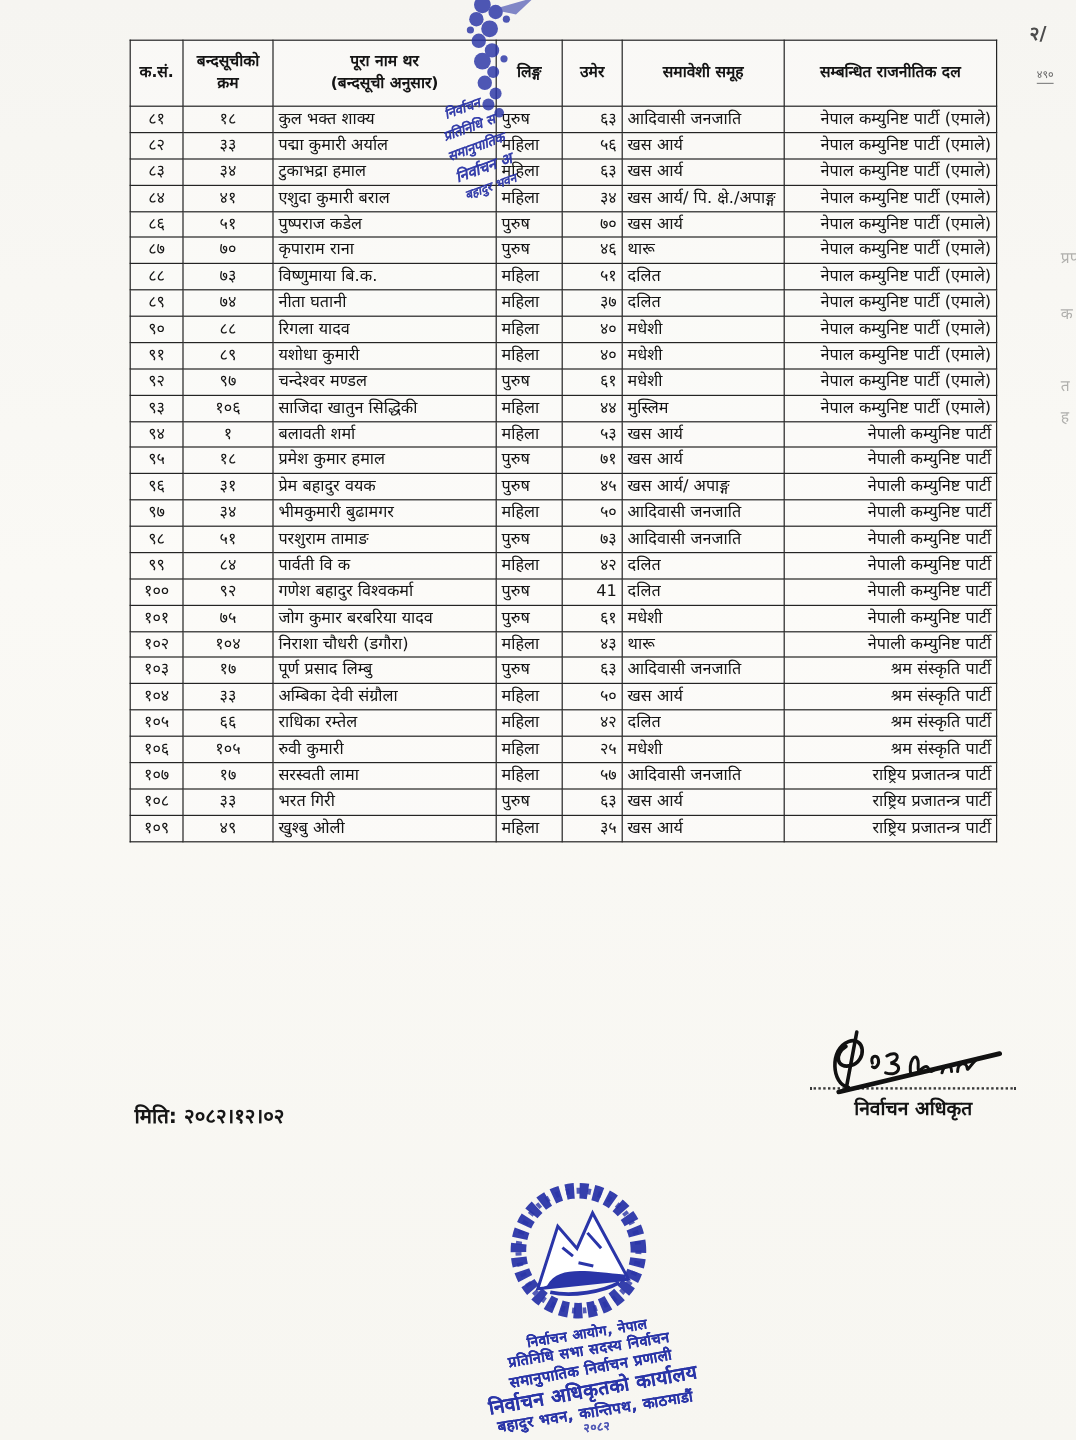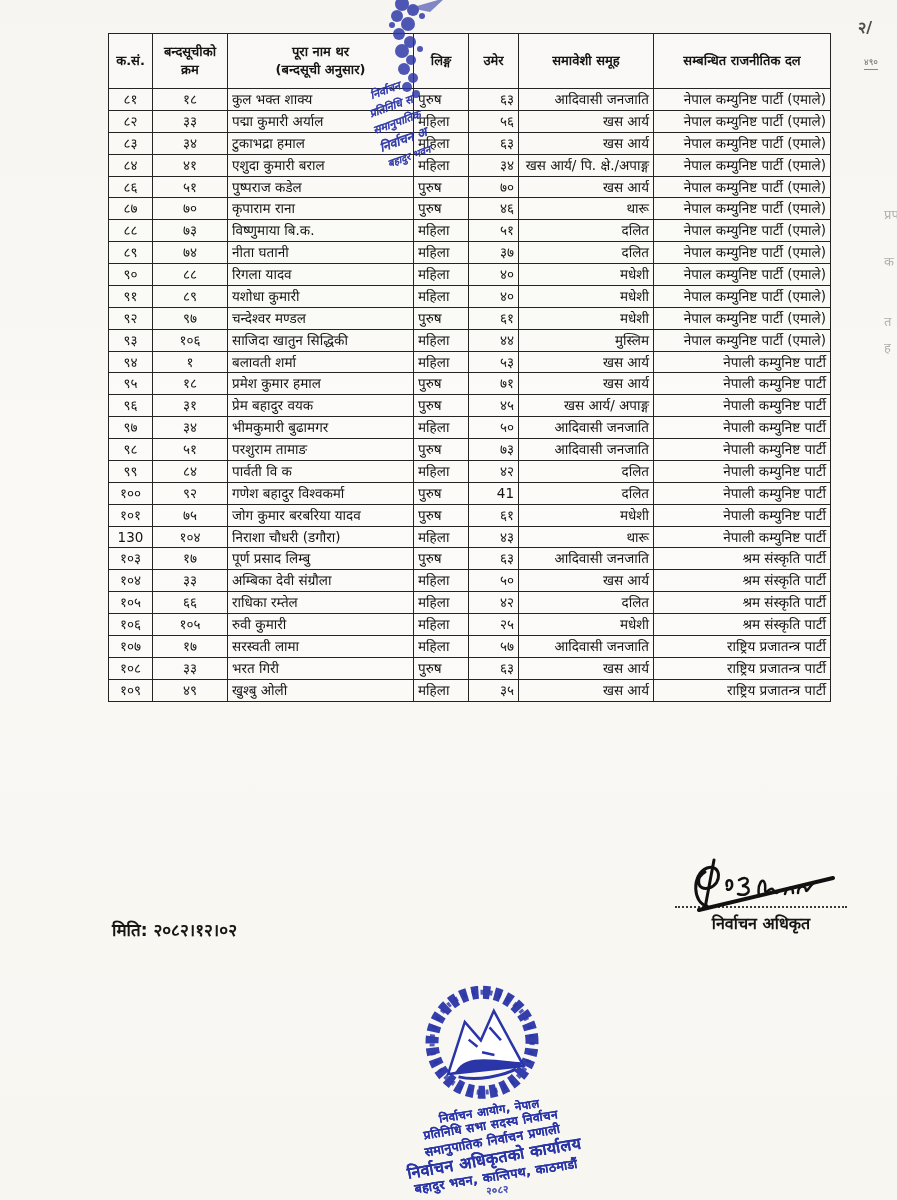--- a/index.html
+++ b/index.html
@@ -31,21 +31,21 @@
   }
   table.cand thead th{
     font-weight:bold;text-align:center;font-size:13px;
     white-space:normal;line-height:1.4;height:50px;vertical-align:middle;
   }
   table.cand tbody tr{height:21px;}
   td.c-sn,td.c-order{text-align:center;}
   td.c-name{text-align:left;padding-left:6px;}
   td.c-gender{text-align:left;padding-left:5px;}
   td.c-age{text-align:right;padding-right:3px;}
-  td.c-group{text-align:right;padding-left:4px;}
+  td.c-group{text-align:left;padding-left:4px;}
   td.c-party{text-align:right;padding-left:6px;font-size:13px;}
   .hdr-sub{font-weight:bold;}
   
   .edge-frag{position:absolute;color:#8a8a88;opacity:.65;font-size:13px;}
   .page-note{position:absolute;left:858px;top:16px;font-size:16px;color:#4c4c4c;font-weight:bold;}
   .side-note{position:absolute;left:864px;top:55px;font-size:9px;color:#666;border-bottom:1px solid #888;padding-bottom:1px;}
   
   .date-line{position:absolute;left:112px;top:918px;font-size:17px;font-weight:bold;color:#161616;}
   .sig-block{position:absolute;left:672px;top:856px;width:178px;text-align:center;}
   .sig-svg{display:block;margin:0 auto -6px auto;}
@@ -288,21 +288,21 @@
         <tr>
       <td class="c-sn">१०१</td>
       <td class="c-order">७५</td>
       <td class="c-name">जोग कुमार बरबरिया यादव</td>
       <td class="c-gender">पुरुष</td>
       <td class="c-age">६१</td>
       <td class="c-group">मधेशी</td>
       <td class="c-party">नेपाली कम्युनिष्ट पार्टी</td>
     </tr>
         <tr>
-      <td class="c-sn">130</td>
+      <td class="c-sn">१०२</td>
       <td class="c-order">१०४</td>
       <td class="c-name">निराशा चौधरी (डगौरा)</td>
       <td class="c-gender">महिला</td>
       <td class="c-age">४३</td>
       <td class="c-group">थारू</td>
       <td class="c-party">नेपाली कम्युनिष्ट पार्टी</td>
     </tr>
         <tr>
       <td class="c-sn">१०३</td>
       <td class="c-order">१७</td>

